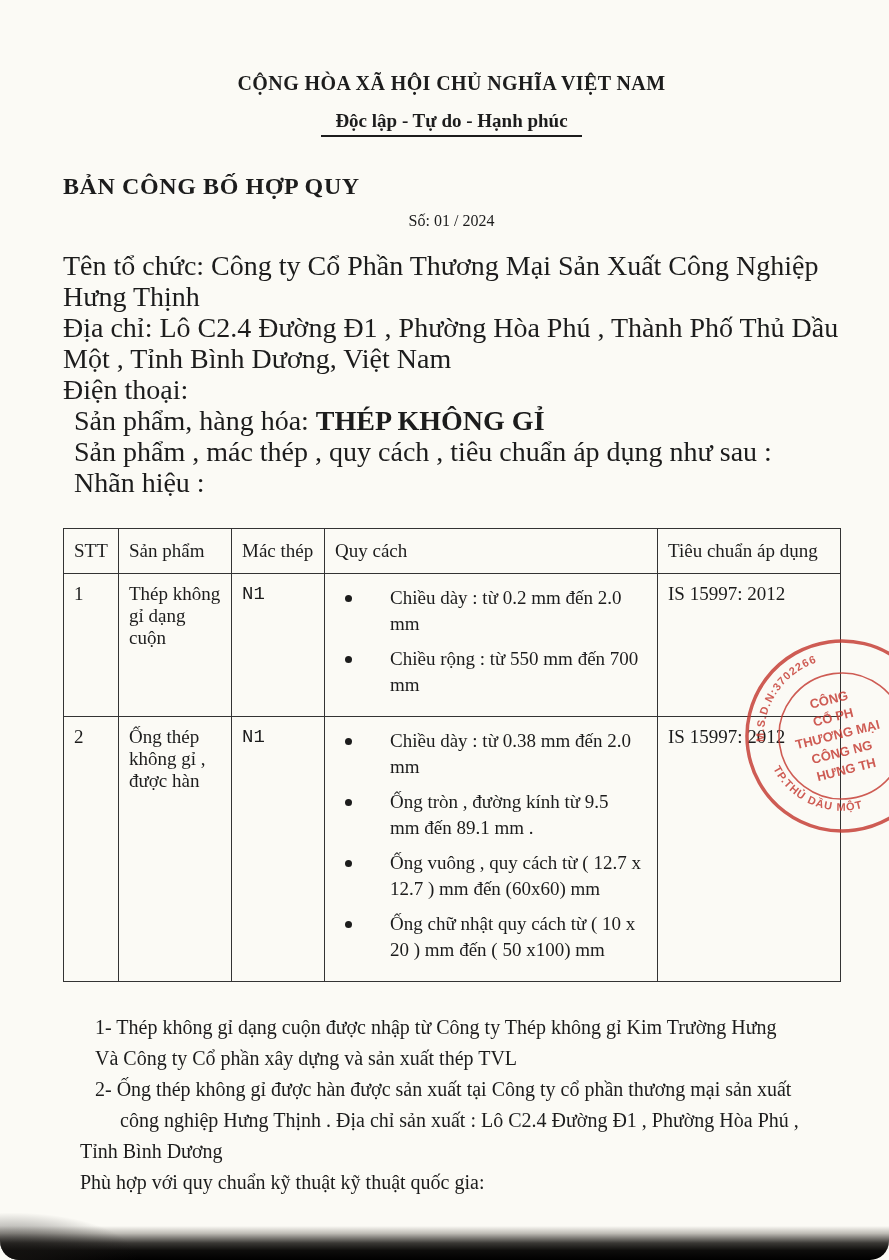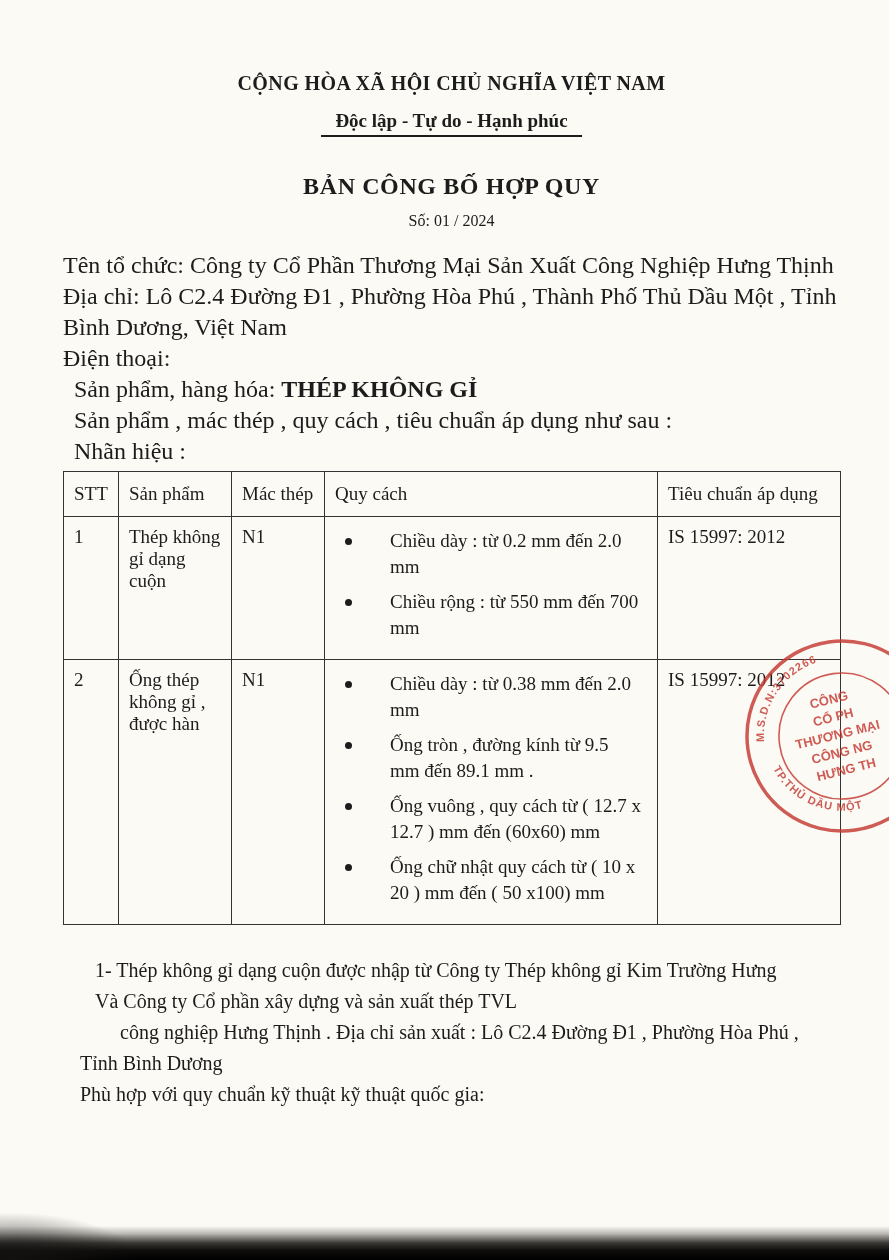--- a/index.html
+++ b/index.html
@@ -4,51 +4,51 @@
 <style>
   html, body { margin: 0; padding: 0; }
   body {
     width: 889px; height: 1260px;
     background: #fbfaf5;
     font-family: "Liberation Serif", "DejaVu Serif", serif;
     color: #1c1c1c;
     position: relative;
     overflow: hidden;
   }
-  .page { position: absolute; inset: 0; overflow: hidden; }
+  .page { position: absolute; inset: 0; overflow: hidden; border-radius: 19px; }
   .content { position: absolute; left: 63px; top: 58px; width: 777px; }
 
   .nat-title { text-align: center; font-weight: bold; font-size: 20px; letter-spacing: .4px; margin-top: 14px; }
   .motto { text-align: center; font-weight: bold; font-size: 19px; margin-top: 15px; }
   .motto span { display: inline-block; border-bottom: 2px solid #1c1c1c; padding: 0 14px 3px 14px; }
-  .doc-title { text-align: center; font-weight: bold; font-size: 24px; letter-spacing: .6px; margin-top: 36px; }
+  .doc-title { text-align: left; font-weight: bold; font-size: 24px; letter-spacing: .6px; margin-top: 36px; }
   .doc-number { text-align: center; font-size: 16px; margin-top: 12px; }
 
-  .para { font-size: 24px; line-height: 31px; }
+  .para { font-size: 28px; line-height: 31px; }
   .para.first { margin-top: 20px; }
   .para.indent { padding-left: 11px; }
   .product-value { font-weight: bold; }
 
   table.products {
     border-collapse: collapse; table-layout: fixed;
-    width: 777px; margin-top: 4px;
+    width: 777px; margin-top: 30px;
     font-size: 19px;
   }
   table.products th, table.products td {
     border: 1px solid #333; vertical-align: top;
     padding: 9px 10px; font-weight: normal; text-align: left;
   }
   table.products th { padding-top: 11px; padding-bottom: 11px; }
   .col-stt  { width: 55px; }
   .col-sp   { width: 113px; }
   .col-mt   { width: 93px; }
   .col-qc   { width: 333px; }
   .col-tc   { width: 183px; }
   td.cell-stt { text-align: center; }
-  td.cell-mt  { text-align: center; }
+  td.cell-mt  { text-align: center; font-family: Liberation Mono, monospace; }
   td.cell-sp  { text-align: justify; }
   th.h-stt { text-align: left; padding-left: 12px; }
 
   .bullet-item { display: flex; margin: 2px 0 9px 8px; line-height: 26px; gap: 24px; }
   .bullet-dot { flex: none; width: 7px; height: 7px; border-radius: 50%; background: #1c1c1c; margin: 10px 14px 0 2px; }
   .bullet-text { padding-right: 6px; }
 
   .notes { margin-top: 30px; font-size: 20px; line-height: 31px; }
   .note-line { padding-left: 32px; }
   .note-line.cont2 { padding-left: 57px; }
@@ -160,20 +160,21 @@
           </div>
         </td>
         <td>IS 15997: 2012</td>
       </tr>
     </tbody>
       </table>
 
     <div class="notes">
       <div class="note-line">1-  Thép không gỉ dạng cuộn được nhập từ Công ty Thép không gỉ Kim Trường Hưng</div>
       <div class="note-line">Và Công ty Cổ phần xây dựng và sản xuất thép TVL</div>
+      <div class="note-line">2-  Ống thép không gỉ được hàn được sản xuất tại Công ty cổ phần thương mại sản xuất</div>
       <div class="note-line cont2">công nghiệp Hưng Thịnh . Địa chỉ sản xuất : Lô C2.4 Đường Đ1 , Phường Hòa Phú ,</div>
       <div class="province-line">Tỉnh Bình Dương</div>
       <div class="conformity-intro">Phù hợp với quy chuẩn kỹ thuật kỹ thuật quốc gia:</div>
     </div>
 
   </div>
 
   <svg class="stamp" viewBox="0 0 200 200">
     <circle class="stamp-ring-outer" cx="100" cy="100" r="95"></circle>
     <circle class="stamp-ring-inner" cx="100" cy="100" r="63"></circle>

